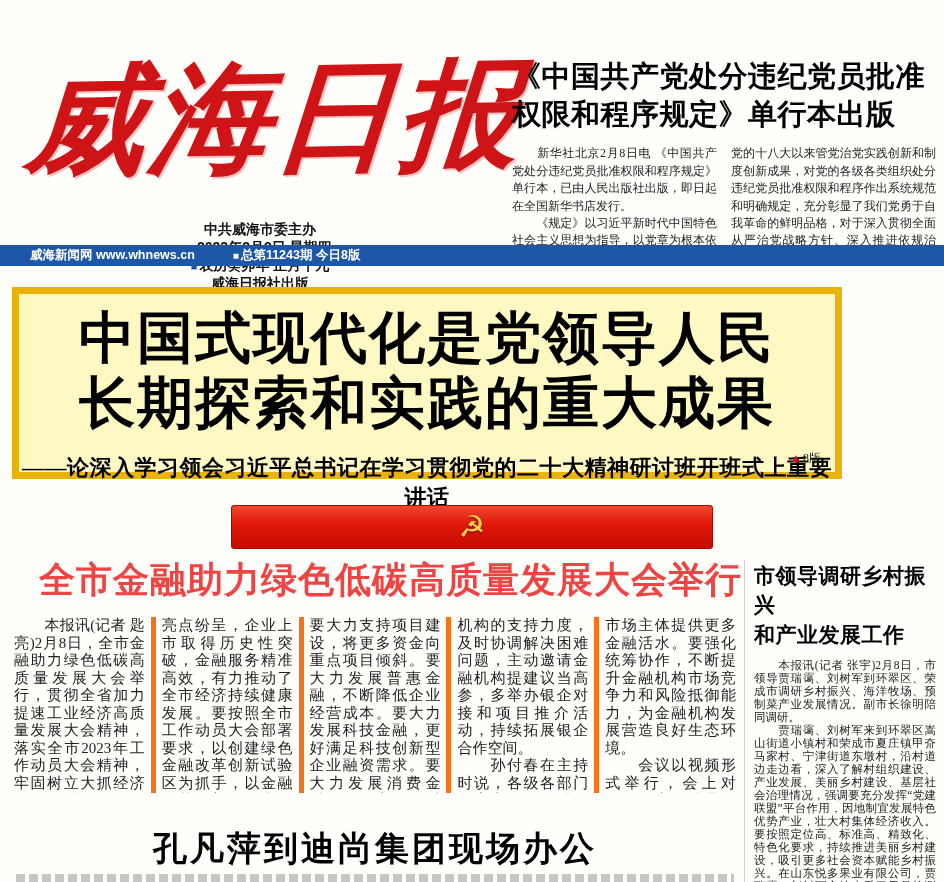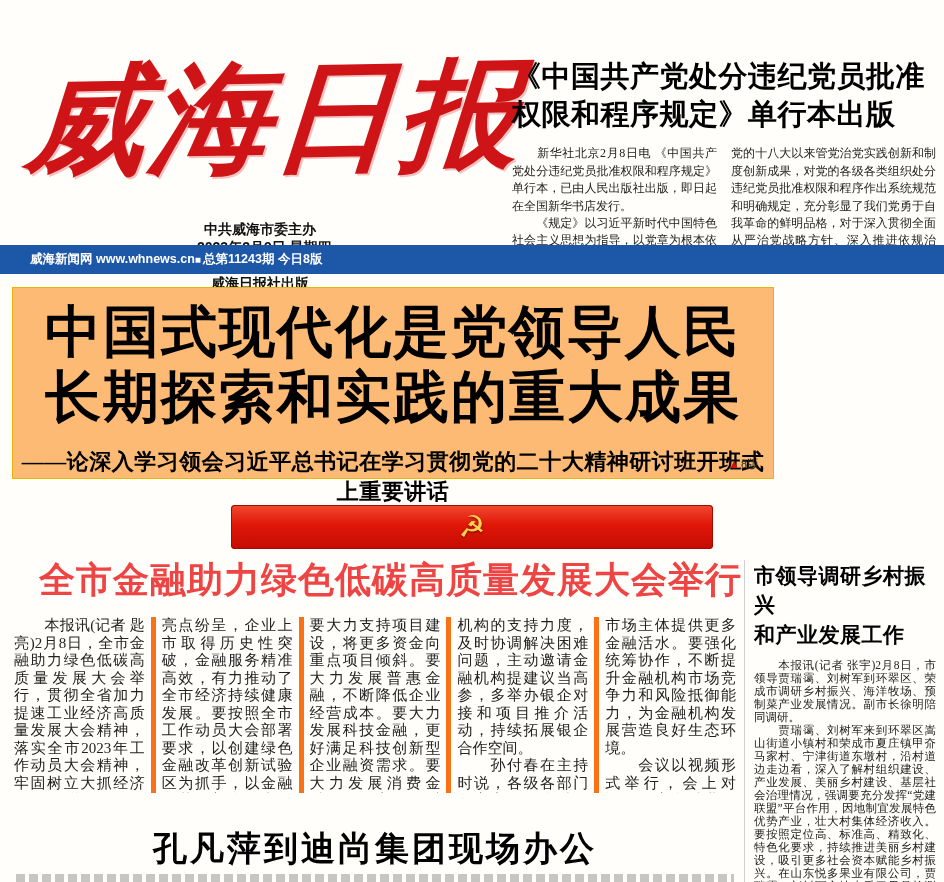--- a/index.html
+++ b/index.html
@@ -30,32 +30,32 @@
   
   .dateline{
     position:absolute;left:24px;top:221px;width:472px;
     display:flex;justify-content:space-between;align-items:center;
     font-family:"Liberation Sans","DejaVu Sans",sans-serif;
     font-size:14px;font-weight:bold;color:#111;white-space:nowrap;flex-direction:column;
   }
   .sq-blue{color:#1d57a8;font-size:11px;margin-right:2px;}
   
   .infobar{
-    position:absolute;left:0;top:245px;width:944px;height:29px;
+    position:absolute;left:0;top:245px;width:944px;height:21px;
     background:#1d57a8;color:#fff;display:flex;align-items:center;
-    padding-left:30px;box-sizing:border-box;
+    gap:38px;padding-left:30px;box-sizing:border-box;
     font-family:"Liberation Sans","DejaVu Sans",sans-serif;
     font-size:12.5px;font-weight:bold;white-space:nowrap;
   }
   .sq-white{color:#fff;font-size:10px;margin-right:2px;}
   
   .leadbox{
-    position:absolute;left:12px;top:287px;width:762px;height:192px;
-    border:1px solid #eab308;box-sizing:border-box;text-align:center;
-    background:#fdba74;
+    position:absolute;left:12px;top:287px;width:830px;height:192px;
+    border:7px solid #eab308;box-sizing:border-box;text-align:center;
+    background:#fef9c3;
   }
   .lead-line{font-size:56px;font-weight:900;line-height:1.16;letter-spacing:2px;color:#000;}
   .lead-line.first{margin-top:12px;}
   .lead-sub{font-size:22px;font-weight:bold;margin-top:17px;letter-spacing:0.5px;color:#000;}
   .lead-ref{position:absolute;right:14px;bottom:5px;font-size:12px;color:#222;
     font-family:Liberation Serif, serif;}
   .lead-ref .tri{color:#d21408;margin-right:1px;}
   
   .banner{
     position:absolute;left:231px;top:505px;width:482px;height:44px;

